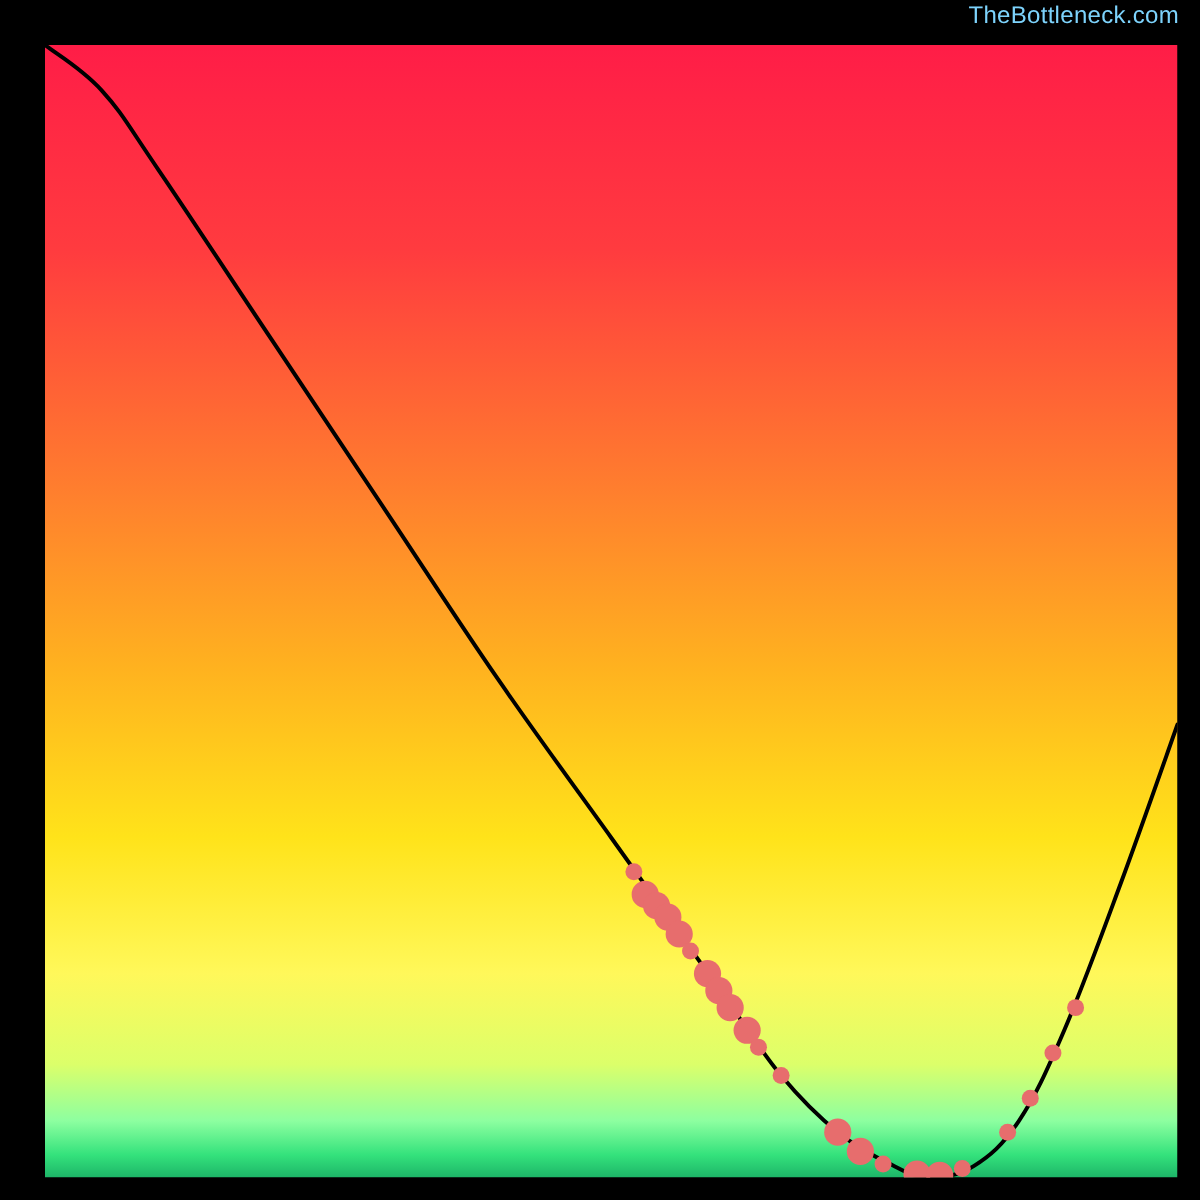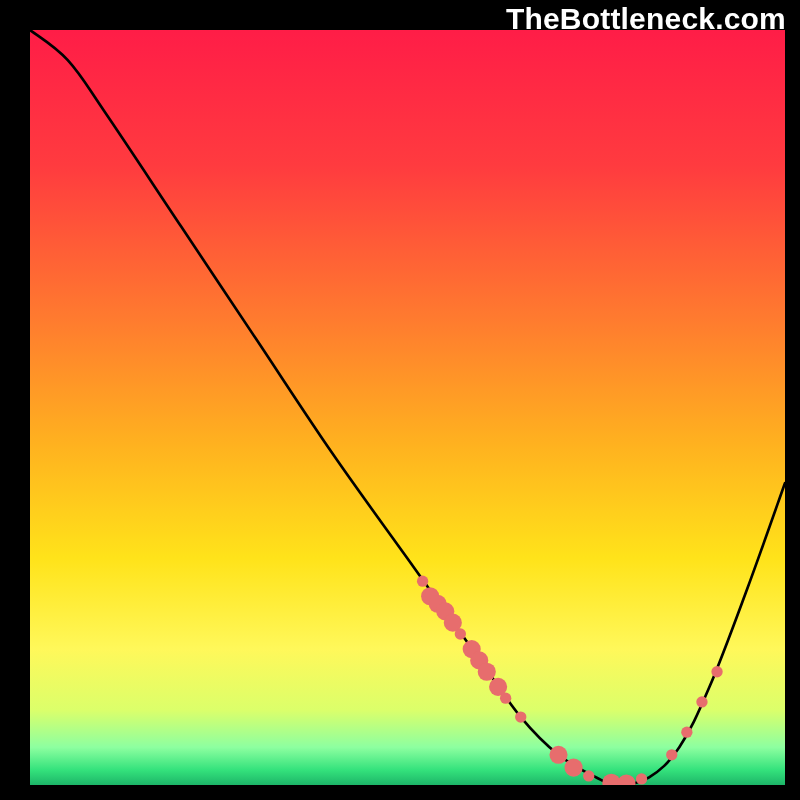--- a/index.html
+++ b/index.html
@@ -14,23 +14,23 @@
   .frame {
     position: relative;
     width: 800px;
     height: 800px;
     background: #000;
   }
   .watermark {
     position: absolute;
     top: 2px;
     right: 14px;
-    color: #ffffff;
-    font-size: 30px;
-    font-weight: 700;
+    color: #7dd3fc;
+    font-size: 16px;
+    font-weight: 400;
     letter-spacing: 0.2px;
     user-select: none;
   }
   .plot {
     position: absolute;
     left: 30px;
     top: 30px;
     width: 755px;
     height: 755px;
   }

